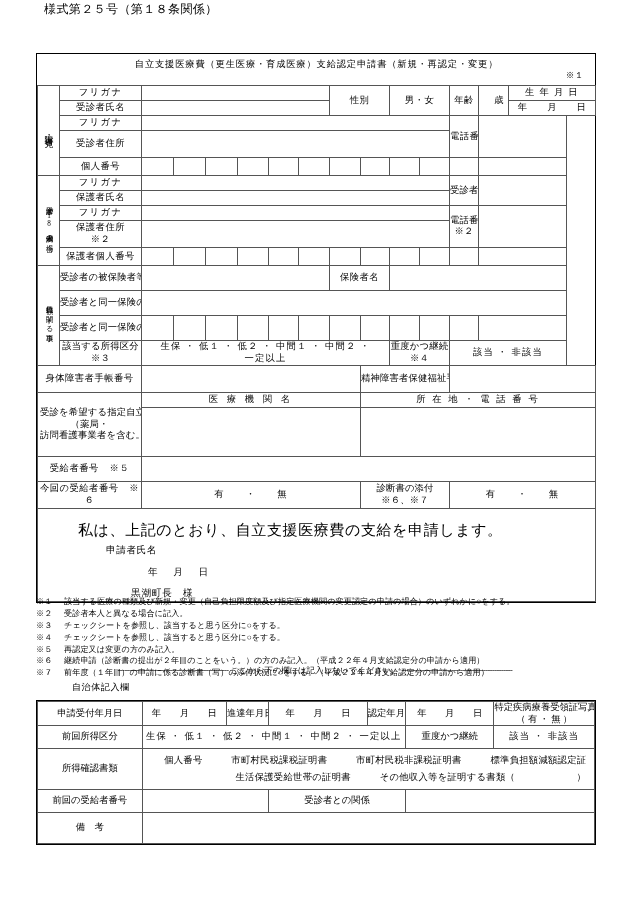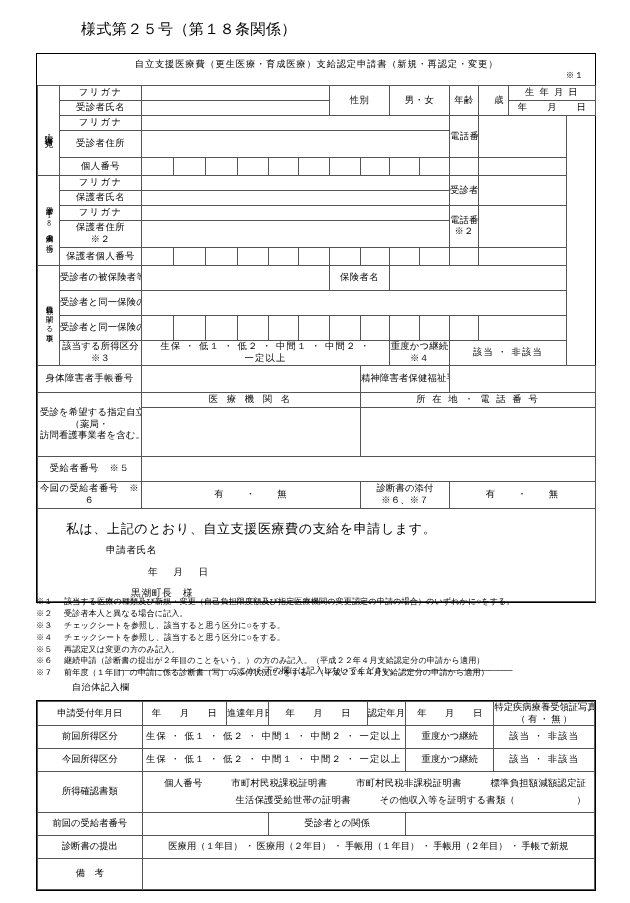--- a/index.html
+++ b/index.html
@@ -20,25 +20,24 @@
     position: relative;
     width: 630px;
     height: 903px;
     box-sizing: border-box;
   }
 
   
   .form-no {
     position: absolute;
     left: 44px;
-    top: 20px;
-    font-size: 15px;
+    top: 1px;
+    font-size: 12px;
     letter-spacing: 0.4px;
     white-space: nowrap;
-    margin-left: 37px;
   }
 
   
   .main-table-wrap {
     position: absolute;
     left: 36px;
     top: 53px;
     width: 558px;
   }
   table.grid {
@@ -130,21 +129,21 @@
   }
   .blank { }
 
   
   .statement {
     text-align: left;
     padding: 0 !important;
     height: 92px !important;
     position: relative;
   }
-  .st-line1 { position: absolute; left: 28px; top: 12px; font-size: 13px; letter-spacing: 0.6px; }
+  .st-line1 { position: absolute; left: 40px; top: 12px; font-size: 15px; letter-spacing: 0.6px; }
   .st-line2 { position: absolute; left: 68px; top: 35px; font-size: 9.6px; letter-spacing: 0.6px; }
   .st-line3 { position: absolute; left: 110px; top: 57px; font-size: 9.6px; letter-spacing: 3px; }
   .st-line4 { position: absolute; left: 93px; top: 78px; font-size: 9.6px; letter-spacing: 0.8px; }
 
   
   .notes {
     position: absolute;
     left: 36px;
     top: 596px;
     width: 570px;
@@ -502,49 +501,39 @@
         </td>
       </tr>
 
       <tr>
         <td>前回所得区分</td>
         <td colspan="4" class="choice">生保 ・ 低１ ・ 低２ ・ 中間１ ・ 中間２ ・ 一定以上</td>
         <td class="mini">重度かつ継続</td>
         <td class="choice">該当 ・ 非該当</td>
       </tr>
 
-      <tr>
-        <td>今回所得区分</td>
-        <td colspan="4" class="choice">生保 ・ 低１ ・ 低２ ・ 中間１ ・ 中間２ ・ 一定以上</td>
-        <td class="mini">重度かつ継続</td>
-        <td class="choice">該当 ・ 非該当</td>
-      </tr>
 
       <tr>
         <td>所得確認書類</td>
         <td colspan="6" class="docs-cell">
           <div class="docs-l1">個人番号　　　市町村民税課税証明書　　　市町村民税非課税証明書　　　標準負担額減額認定証</div>
           <div class="docs-l2">
             <span>生活保護受給世帯の証明書　　　その他収入等を証明する書類（</span>
             <span class="docs-paren-r">）</span>
           </div>
         </td>
       </tr>
 
       <tr>
         <td>前回の受給者番号</td>
         <td colspan="2" class="blank"></td>
         <td colspan="2">受診者との関係</td>
         <td colspan="2" class="blank"></td>
       </tr>
 
-      <tr>
-        <td>診断書の提出</td>
-        <td colspan="6" class="mini">医療用（１年目） ・ 医療用（２年目） ・ 手帳用（１年目） ・ 手帳用（２年目） ・ 手帳で新規</td>
-      </tr>
 
       <tr>
         <td style="height:30px">備　考</td>
         <td colspan="6" class="blank"></td>
       </tr>
     </tbody>
       </table>
   </div>
 
 </div>

